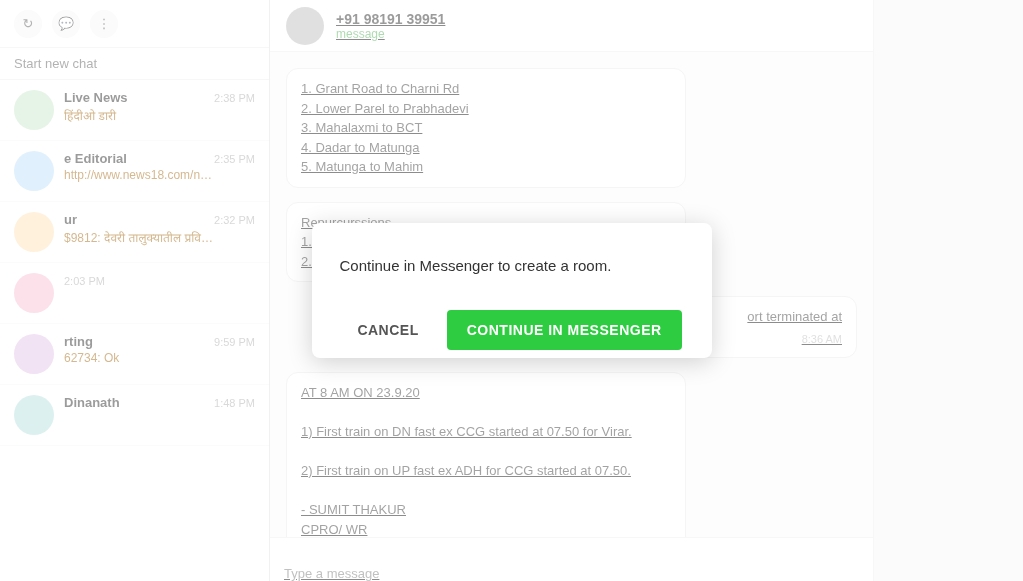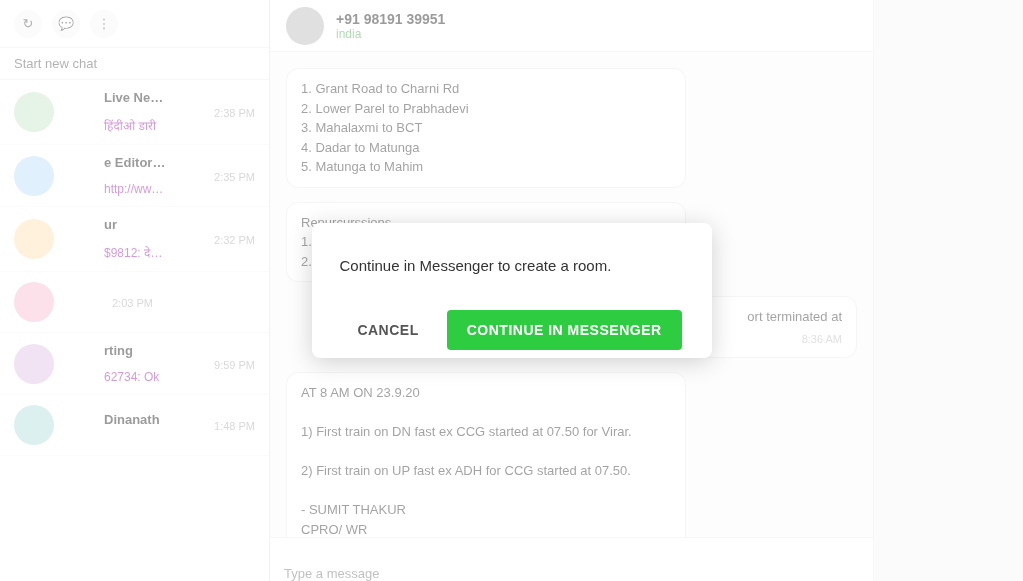--- a/index.html
+++ b/index.html
@@ -66,26 +66,25 @@
       border-bottom: 1px solid #eee;
     }
 
     .chat-list {
       flex: 1;
       overflow-y: auto;
     }
 
     .chat-item {
       display: flex;
-      align-items: center;
+      align-items: flex-start;
       padding: 10px 14px;
       cursor: pointer;
       border-bottom: 1px solid #f5f5f5;
       position: relative;
-      gap: 40px;
     }
 
     .chat-avatar {
       width: 40px;
       height: 40px;
       border-radius: 50%;
       background: #ccc;
       flex-shrink: 0;
       margin-right: 10px;
     }
@@ -99,42 +98,43 @@
       font-size: 13px;
       font-weight: 600;
       color: #222;
       white-space: nowrap;
       overflow: hidden;
       text-overflow: ellipsis;
     }
 
     .chat-preview {
       font-size: 12px;
-      color: #a21caf;
+      color: #a16207;
       white-space: nowrap;
       overflow: hidden;
       text-overflow: ellipsis;
-      margin-top: 12px;
+      margin-top: 2px;
     }
 
     .chat-time {
       font-size: 11px;
       color: #aaa;
       flex-shrink: 0;
-      margin-left: 8px;
+      margin-left: 0;
       margin-top: 2px;
     }
 
     
     .chat-panel {
       flex: 1;
       display: flex;
       flex-direction: column;
       background: #fff;
       position: relative;
+      text-decoration: underline;
     }
 
     .chat-panel-header {
       display: flex;
       align-items: center;
       padding: 8px 16px;
       border-bottom: 1px solid #eee;
       height: 52px;
     }
 
@@ -335,21 +335,21 @@
       <div class="chat-time">1:48 PM</div>
     </div>
       </div>
   </div>
 
   <div class="chat-panel">
     <div class="chat-panel-header">
       <div class="chat-panel-avatar"></div>
       <div class="chat-panel-info">
         <div class="name">+91 98191 39951</div>
-        <div class="status">india</div>
+        <div class="status">message</div>
       </div>
     </div>
     <div class="chat-body" id="chat-body-container">
     <div class="message-bubble"><span>1. Grant Road to Charni Rd<br>2. Lower Parel to Prabhadevi<br>3. Mahalaxmi to BCT<br>4. Dadar to Matunga<br>5. Matunga to Mahim</span></div>
         <div class="message-bubble"><span>Repurcurssions<br>1.All localtrains between Churchgate to Andheri cancelled<br>2. Locals running between Virar to Andhen</span></div>
         <div class="message-bubble right"><span>ort terminated at</span><div class="message-timestamp">8:36 AM</div></div>
         <div class="message-bubble"><span>AT 8 AM ON 23.9.20<br><br>1) First train on DN fast ex CCG  started at 07.50 for Virar.<br><br>2) First train on UP fast ex ADH for CCG started at 07.50.<br><br>- SUMIT THAKUR<br>CPRO/ WR</span></div>
       </div>
     <div class="chat-input-bar">
       <input type="text" placeholder="Type a message" style="">

